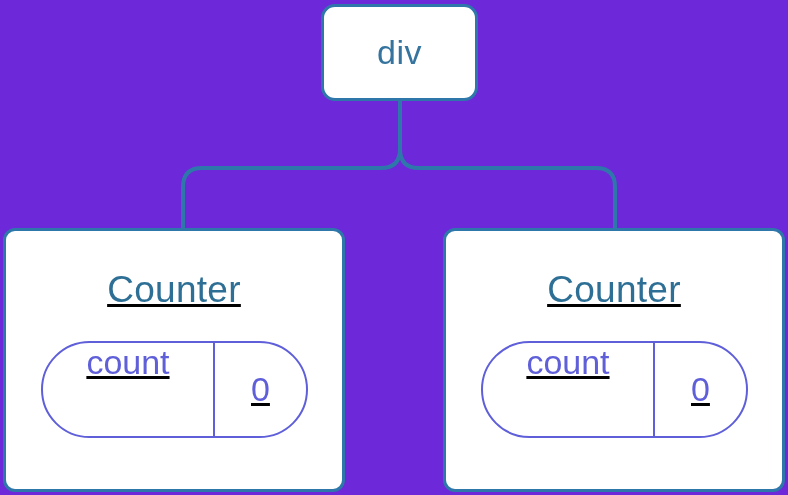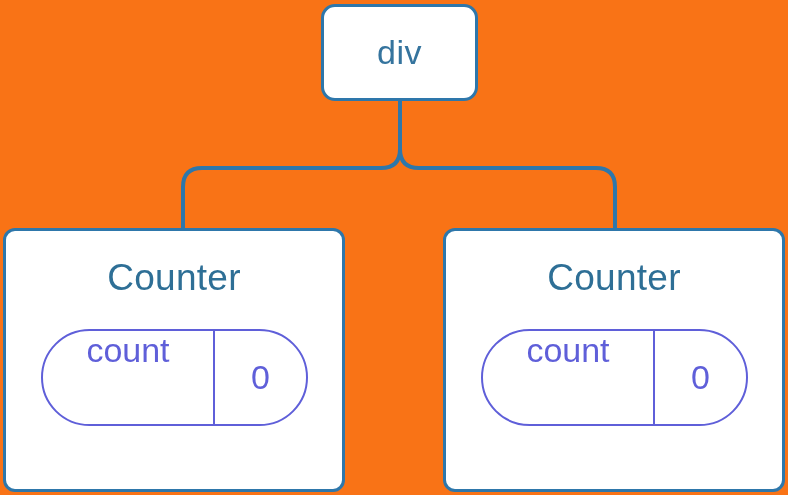--- a/index.html
+++ b/index.html
@@ -4,21 +4,21 @@
 <style>
   html, body {
     margin: 0;
     padding: 0;
     font-family: "Liberation Sans", sans-serif;
   }
   .stage {
     position: relative;
     width: 788px;
     height: 495px;
-    background: #f97316;
+    background: #6d28d9;
     overflow: hidden;
   }
   .connector-svg {
     position: absolute;
     left: 0;
     top: 0;
     width: 788px;
     height: 495px;
     pointer-events: none;
   }
@@ -45,21 +45,22 @@
     letter-spacing: 0.5px;
   }
   .counter-node {
     top: 228px;
     width: 342px;
     height: 264px;
     border-radius: 12px;
     display: flex;
     flex-direction: column;
     align-items: center;
-    padding-top: 26px;
+    padding-top: 38px;
+    text-decoration: underline;
   }
   .counter-node.left  { left: 3px; }
   .counter-node.right { left: 443px; }
   .counter-title {
     color: #2E6F96;
     font-size: 37px;
     font-weight: 500;
     line-height: 42px;
     letter-spacing: 0.3px;
   }

